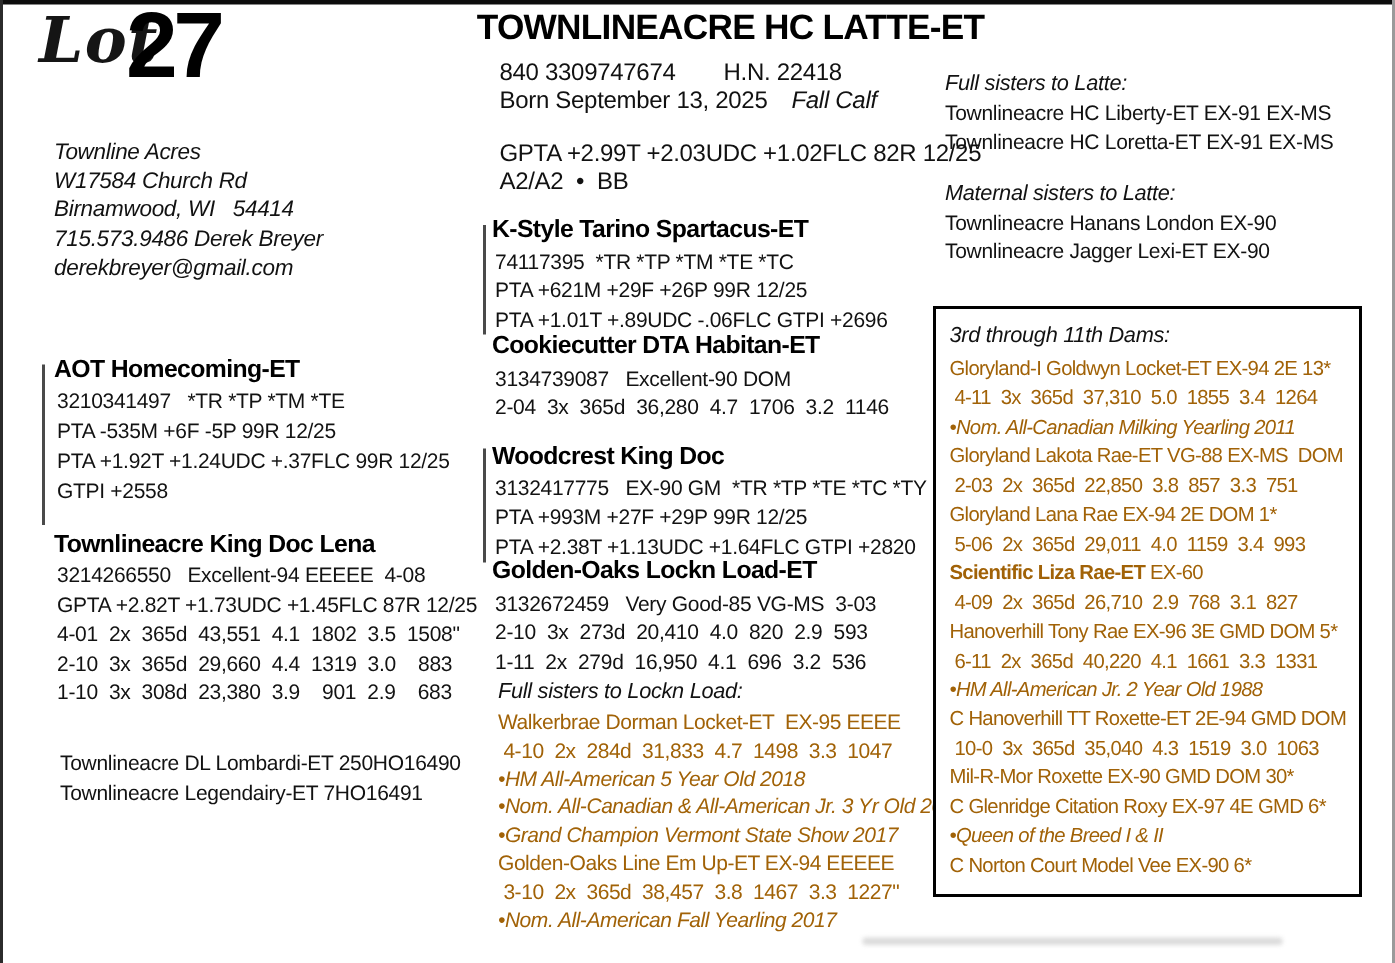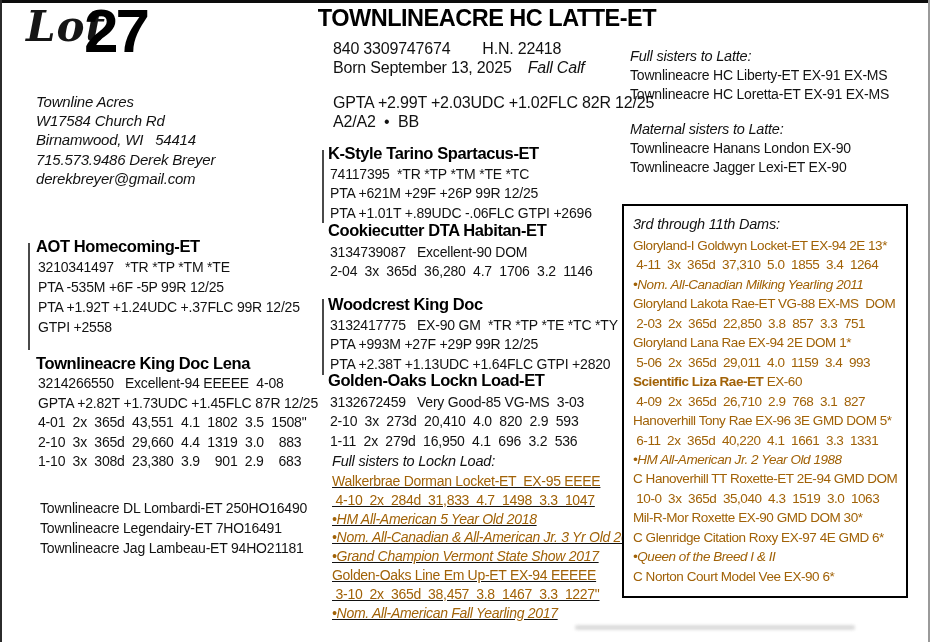--- a/index.html
+++ b/index.html
@@ -34,21 +34,21 @@
 
   .page-title { text-align:center; font-weight:bold; font-size:23.5px; letter-spacing:-0.5px; color:#000; white-space:pre; }
   .ids-line { white-space:pre; font-size:16px; letter-spacing:-0.2px; display:flex; }
 
   .sec-header { font-style:italic; font-size:14.5px; letter-spacing:-0.2px; color:#121212; white-space:pre; }
 
   
   .iline { white-space:pre; font-size:14px; letter-spacing:-0.3px; color:#a16207; }
   .iline .lead { font-weight:bold; }
   .iline.n { font-style:italic; }
-  .lh188 { line-height:18.8px;text-decoration:underline; }
+  .lh188 { line-height:18.8px; }
   .lh186 { line-height:18.6px; }
   .lh19 { line-height:19px; }
 
   
   .dams-box { left:622px; top:204px; width:286px; height:394px; border:2.5px solid #000; background:#fff; }
   .dams-box .iline { font-size:13.5px; letter-spacing:-0.45px; line-height:19.45px; }
 </style>
 </head>
 <body>
 
@@ -96,21 +96,20 @@
       <div>3214266550   Excellent-94 EEEEE  4-08</div>
       <div>GPTA +2.82T +1.73UDC +1.45FLC 87R 12/25</div>
       <div>4-01  2x  365d  43,551  4.1  1802  3.5  1508"</div>
       <div>2-10  3x  365d  29,660  4.4  1319  3.0    883</div>
       <div>1-10  3x  308d  23,380  3.9    901  2.9    683</div>
     </div>
 
   <div class="abs t-lines lh20" style="left:40px; top:498px;">
       <div>Townlineacre DL Lombardi-ET 250HO16490</div>
       <div>Townlineacre Legendairy-ET 7HO16491</div>
-      <div>Townlineacre Jag Lambeau-ET 94HO21181</div>
     </div>
 
   <div class="abs ped-rule" style="left:322px; top:150px; height:73px;"></div>
   <div class="abs ped-name" style="left:328px; top:144px;">K-Style Tarino Spartacus-ET</div>
   <div class="abs t-lines lh193" style="left:330px; top:165px;">
       <div>74117395  *TR *TP *TM *TE *TC</div>
       <div>PTA +621M +29F +26P 99R 12/25</div>
       <div>PTA +1.01T +.89UDC -.06FLC GTPI +2696</div>
     </div>
 

